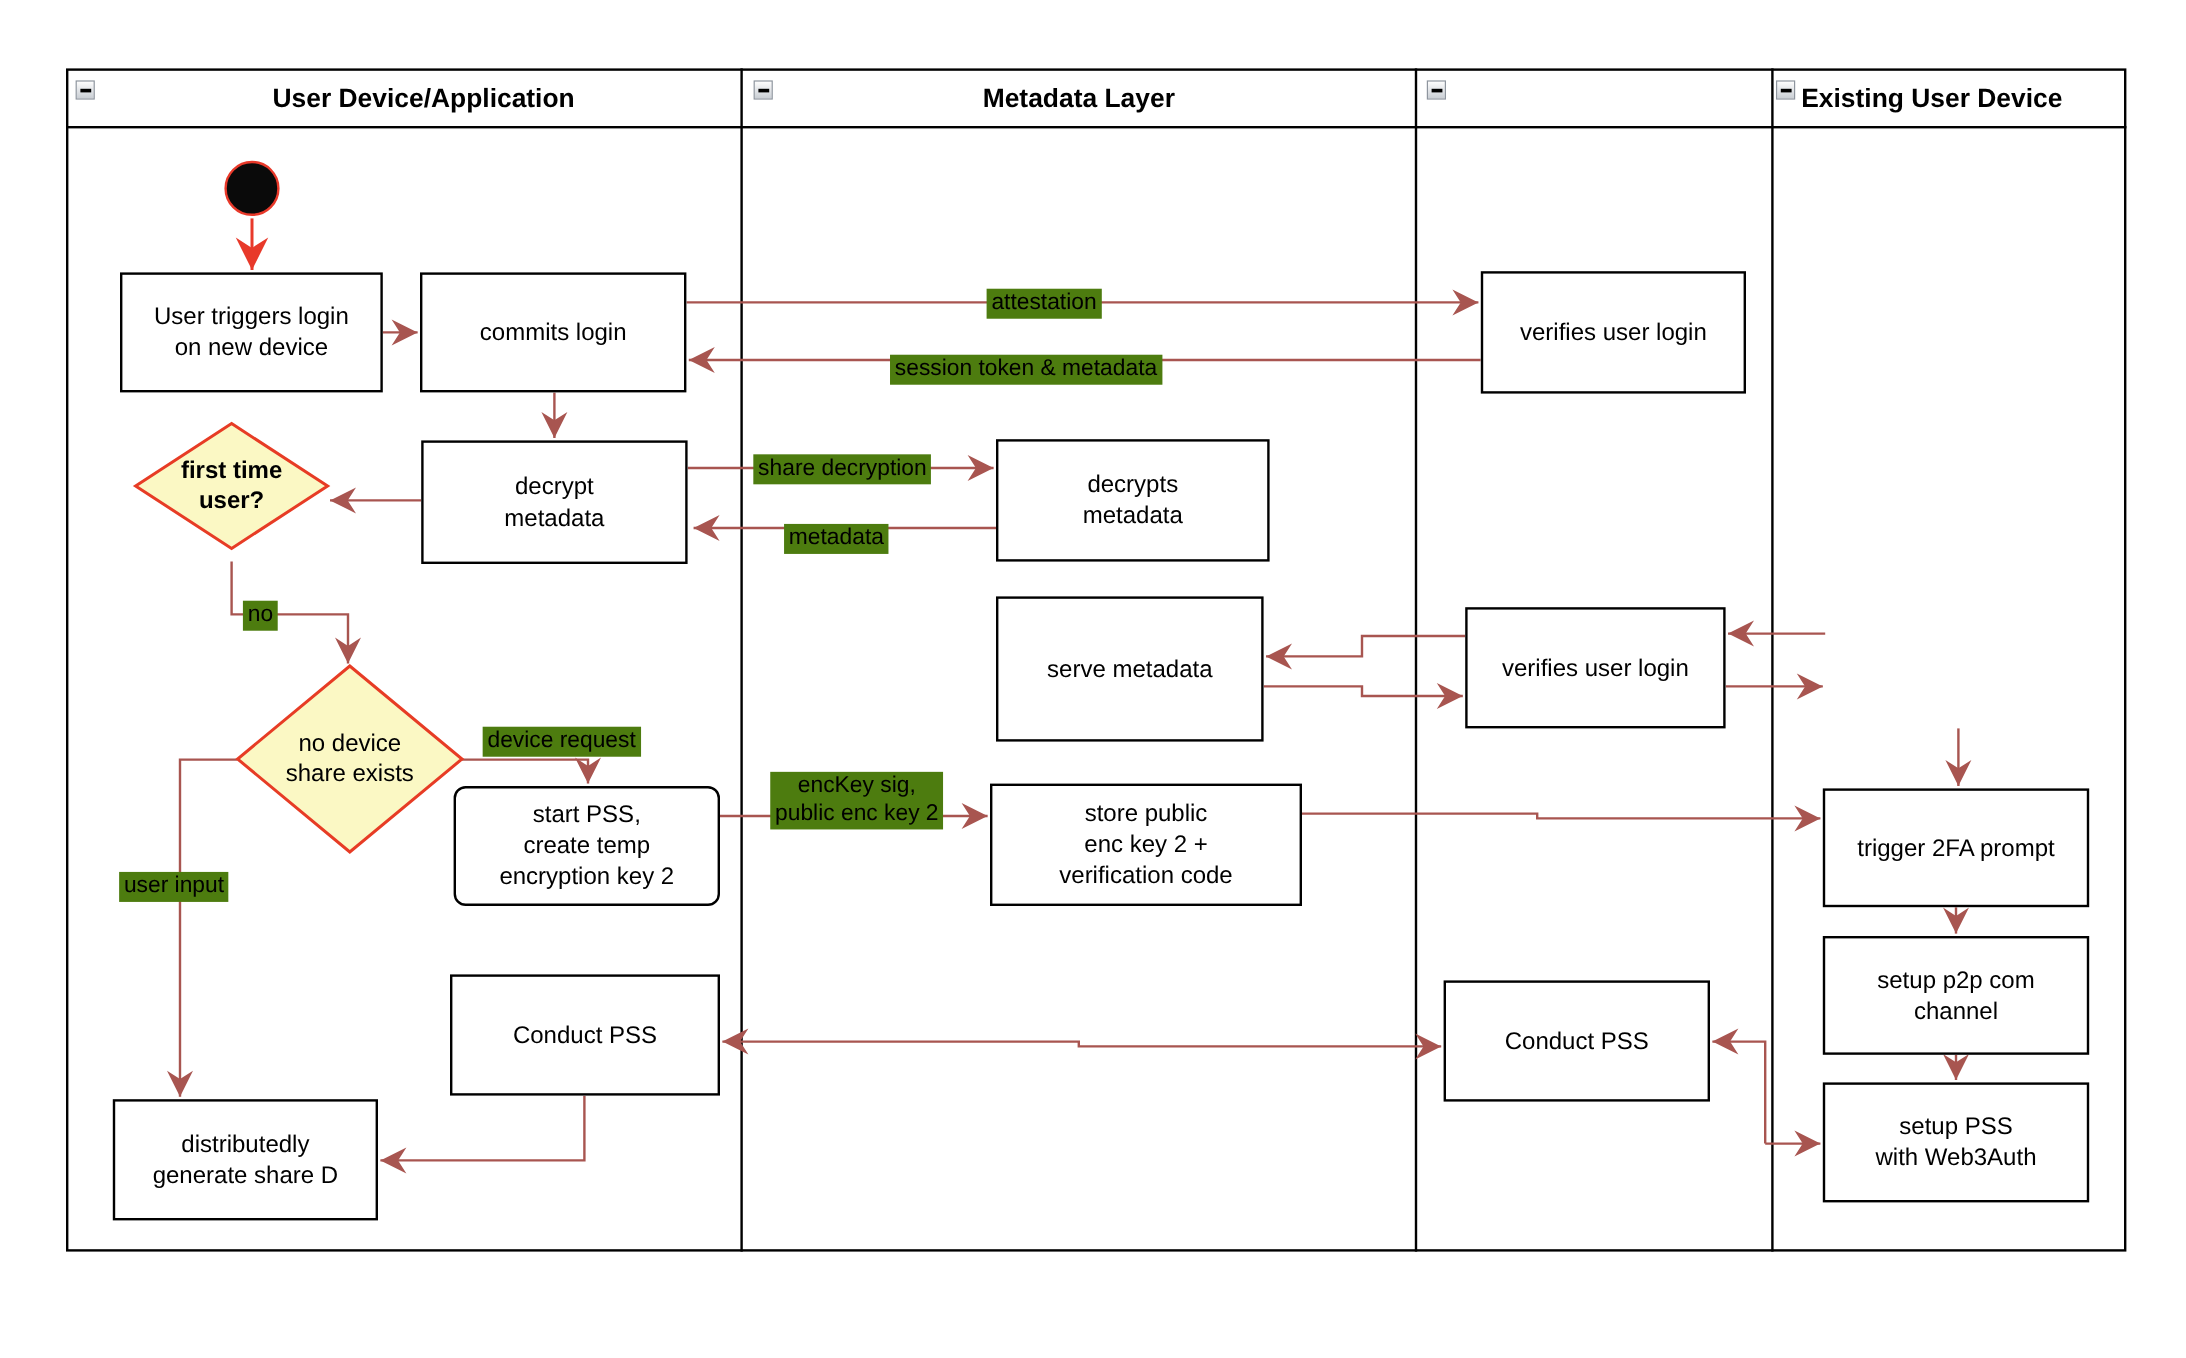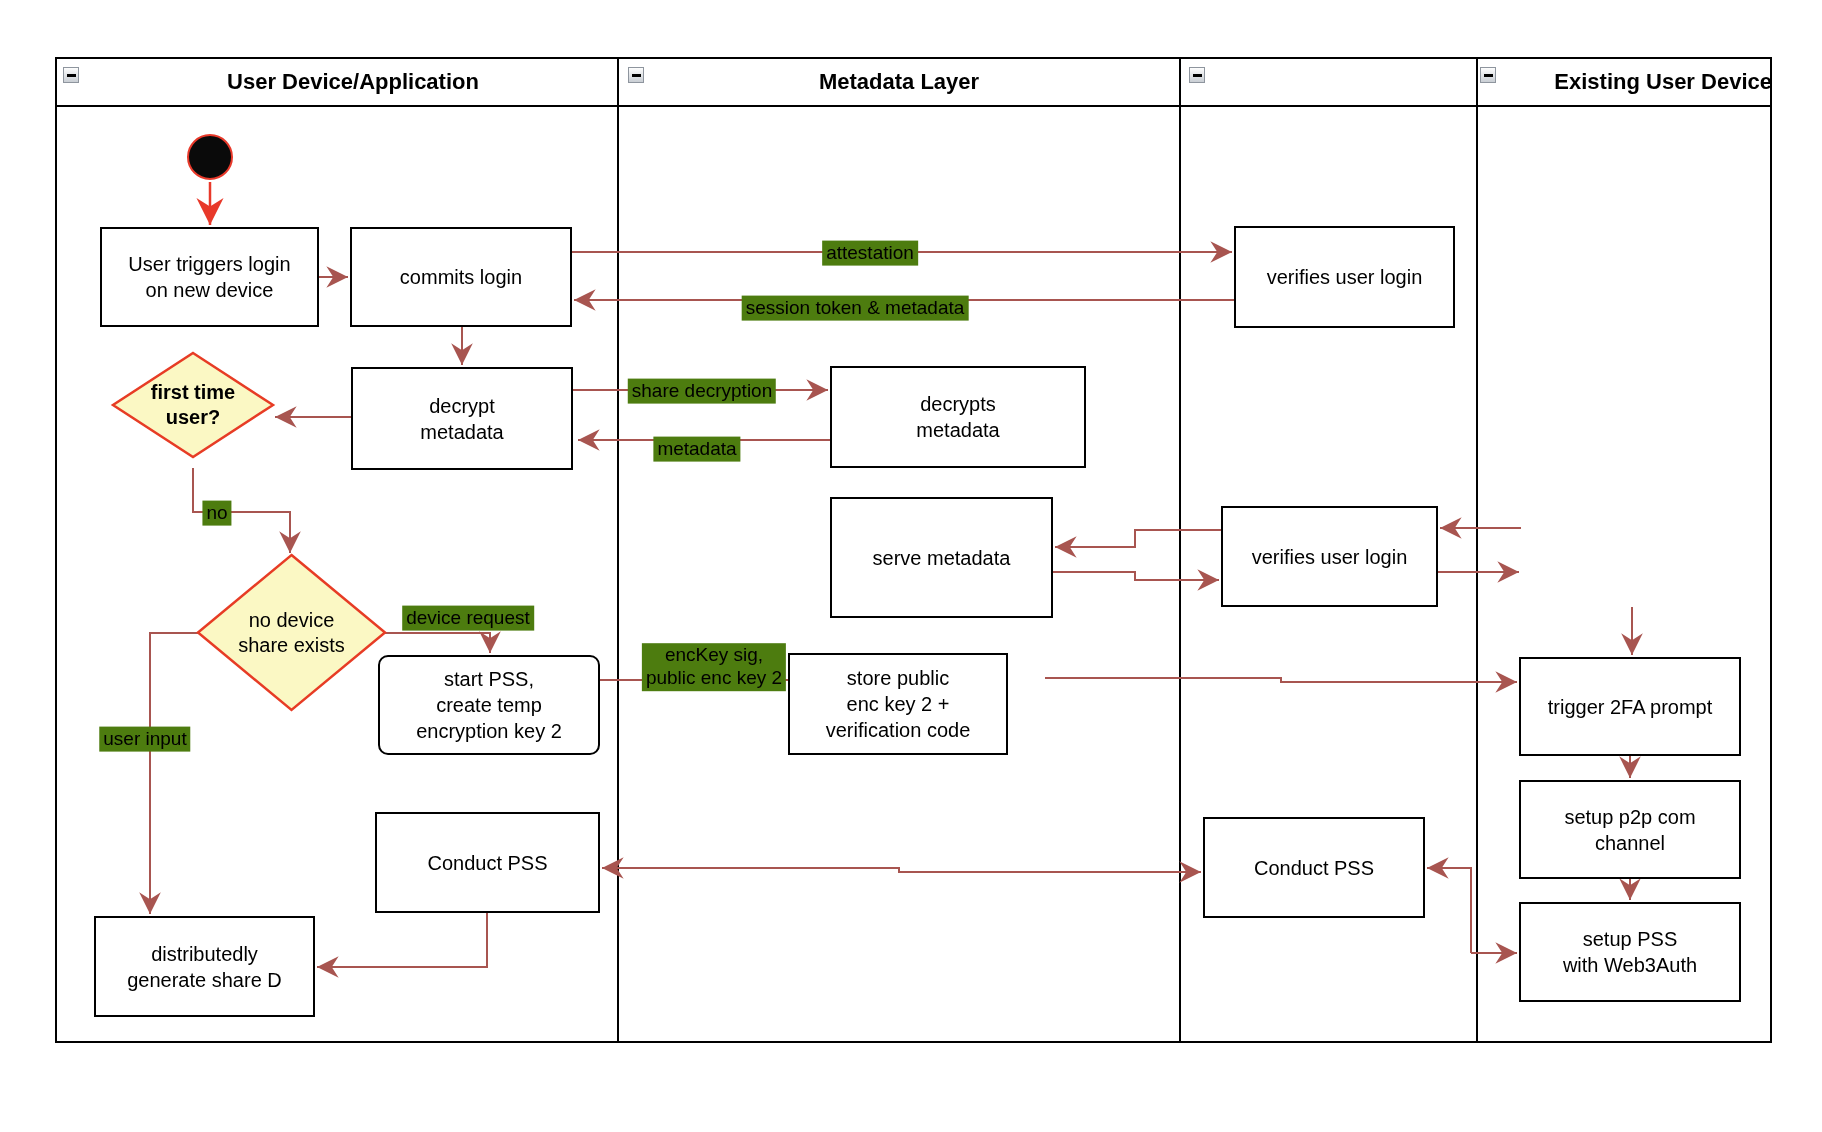--- a/index.html
+++ b/index.html
@@ -20,21 +20,21 @@
   .frame{
     position:absolute;left:55px;top:57px;width:1717px;height:986px;
     border:2px solid var(--lane-line);box-sizing:border-box;background:#ffffff;
   }
   .vline{position:absolute;top:57px;height:986px;width:2px;background:var(--lane-line);}
   .hline{position:absolute;left:55px;width:1717px;height:2px;top:105px;background:var(--lane-line);}
   .lane-header{
     position:absolute;top:59px;height:46px;display:flex;align-items:center;justify-content:center;
     font-size:22px;font-weight:bold;letter-spacing:0;
   }
-  .lane-header.left-align{justify-content:flex-end;padding-left:34px;box-sizing:border-box;border-radius:12px;}
+  .lane-header.left-align{justify-content:flex-start;padding-left:24px;box-sizing:border-box;border-radius:12px;}
   .collapse-icon{
     position:absolute;width:16px;height:16px;box-sizing:border-box;
     border:1px solid #8e959e;background:linear-gradient(#fdfdfd,#c9ced4);
     display:flex;align-items:center;justify-content:center;
   }
   .collapse-icon::after{content:"";display:block;width:9px;height:3px;background:#000;}
   svg#wires{position:absolute;left:0;top:0;pointer-events:none;}
   .edge{fill:none;stroke:var(--arrow);stroke-width:2px;}
   .edge.accent{stroke:var(--accent-red);stroke-width:2.5px;}
   .mk{fill:var(--arrow);}
@@ -152,32 +152,32 @@
   <div class="node" style="left:100px;top:227px;width:219px;height:100px;">
     <span>User triggers login
 on new device</span></div>
   <div class="node" style="left:350px;top:227px;width:222px;height:100px;">
     <span>commits login</span></div>
   <div class="node" style="left:1234px;top:226px;width:221px;height:102px;">
     <span>verifies user login</span></div>
   <div class="node" style="left:351px;top:367px;width:222px;height:103px;">
     <span>decrypt
 metadata</span></div>
-  <div class="node" style="left:830px;top:366px;width:256px;height:102px;">
+  <div class="node" style="left:830px;top:366px;width:228px;height:102px;">
     <span>decrypts
 metadata</span></div>
   <div class="node" style="left:830px;top:497px;width:223px;height:121px;">
     <span>serve metadata</span></div>
   <div class="node" style="left:1221px;top:506px;width:217px;height:101px;">
     <span>verifies user login</span></div>
   <div class="node" style="left:378px;top:655px;width:222px;height:100px;border-radius:10px;">
     <span>start PSS,
 create temp
 encryption key 2</span></div>
-  <div class="node" style="left:788px;top:653px;width:220px;height:102px;">
+  <div class="node" style="left:825px;top:653px;width:260px;height:102px;">
     <span>store public
 enc key 2 +
 verification code</span></div>
   <div class="node" style="left:1519px;top:657px;width:222px;height:99px;">
     <span>trigger 2FA prompt</span></div>
   <div class="node" style="left:1519px;top:780px;width:222px;height:99px;">
     <span>setup p2p com
 channel</span></div>
   <div class="node" style="left:1519px;top:902px;width:222px;height:100px;">
     <span>setup PSS

